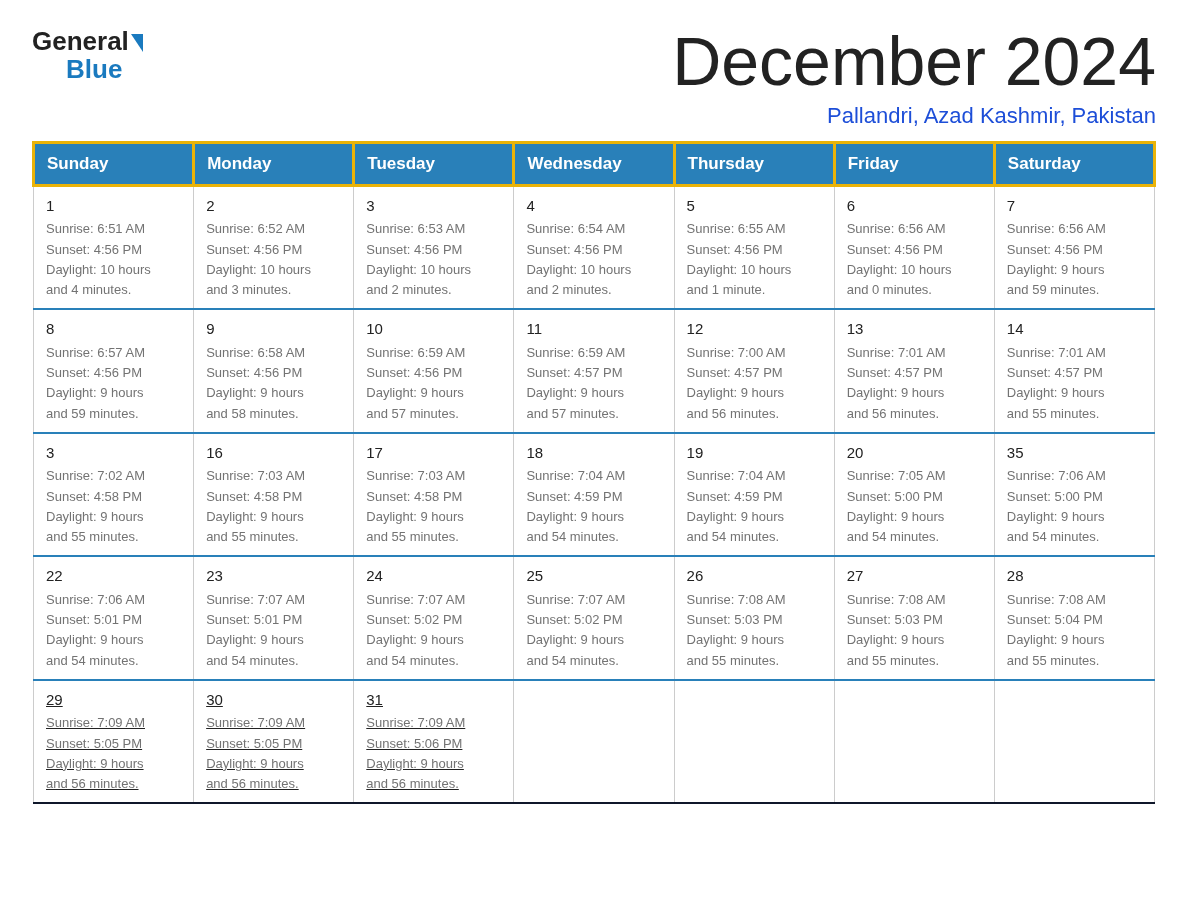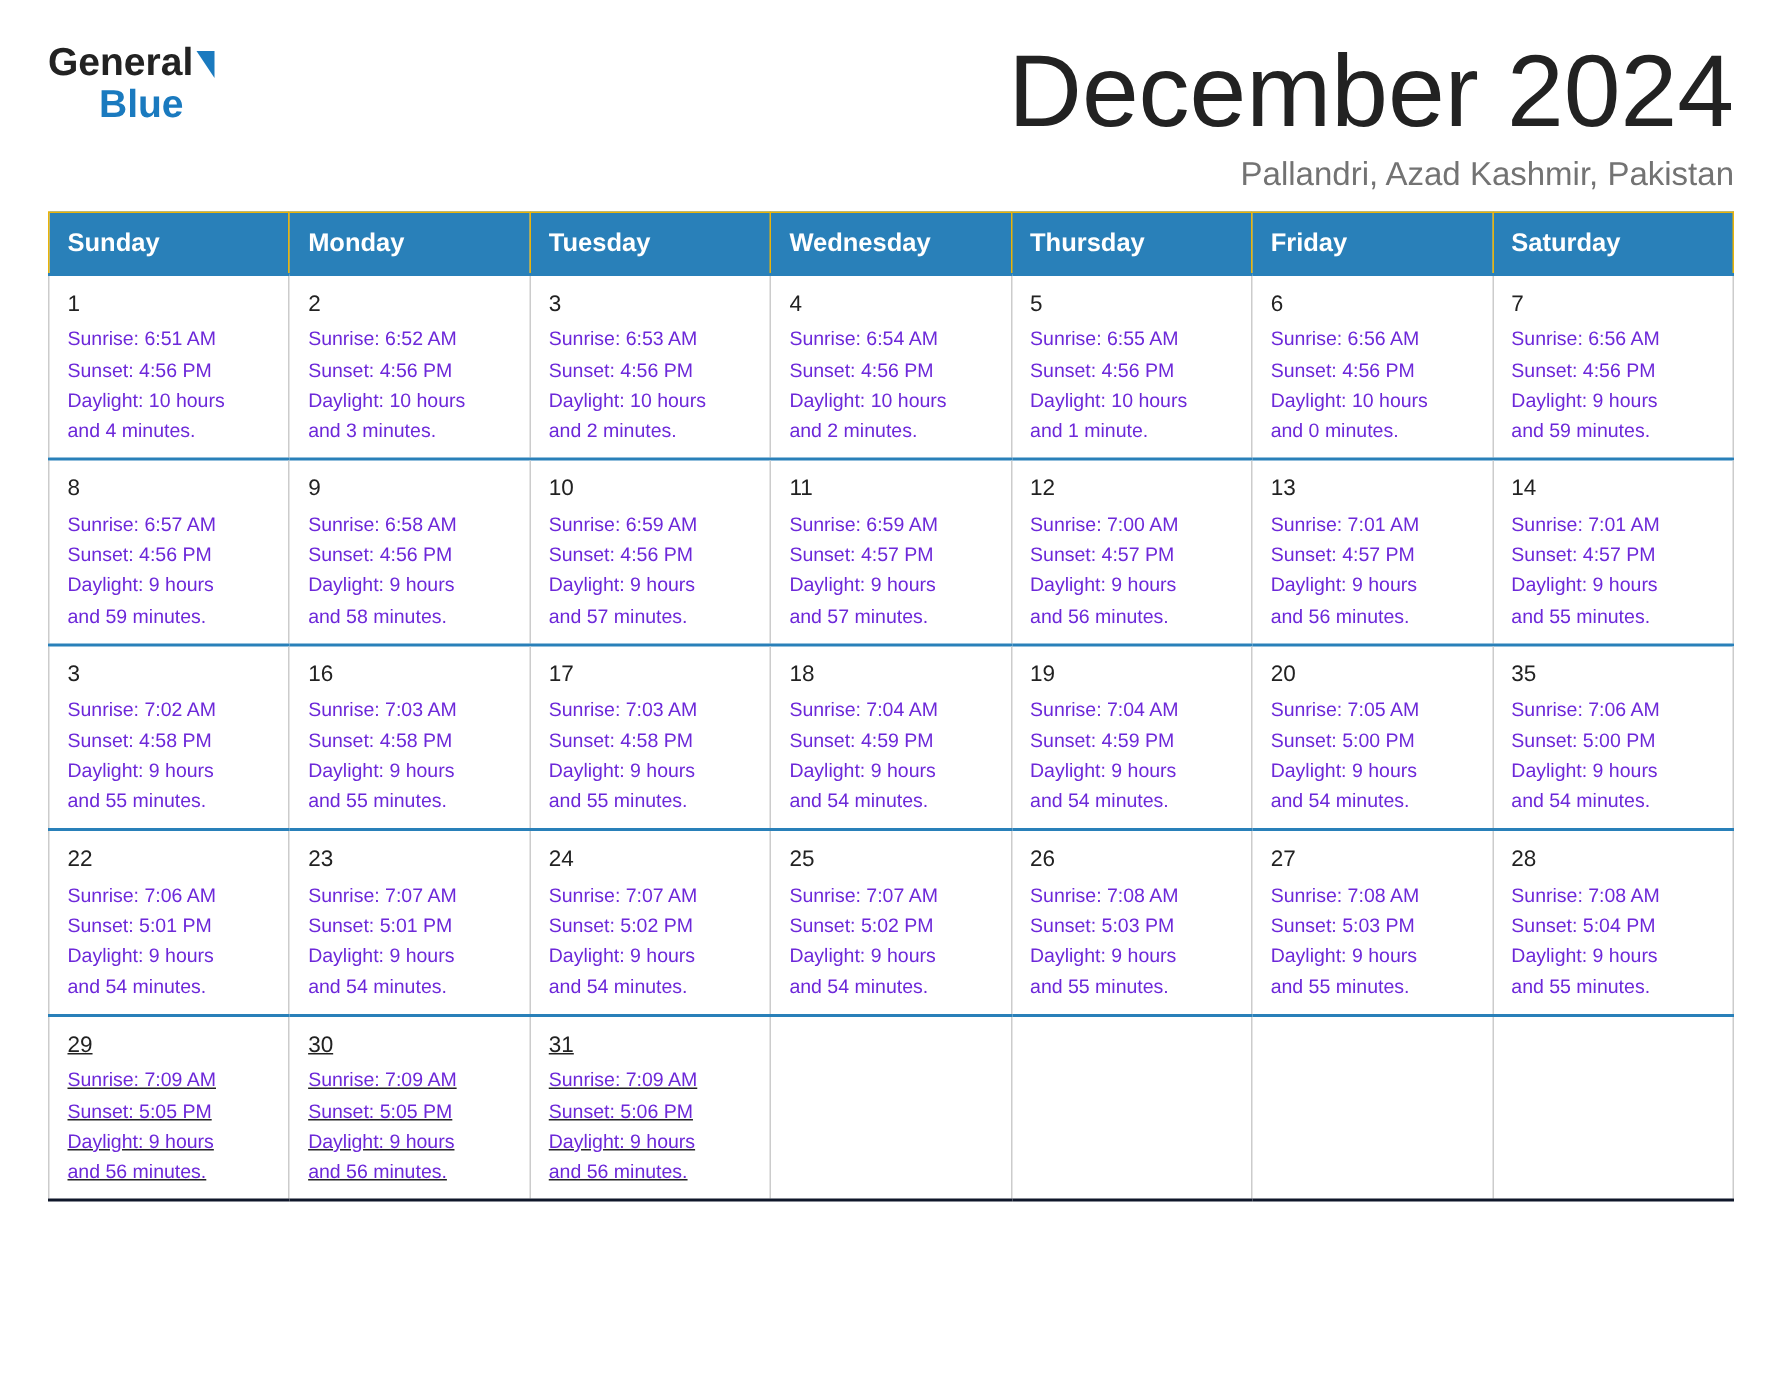--- a/index.html
+++ b/index.html
@@ -51,37 +51,37 @@
       text-align: right;
     }
     .calendar-title {
       font-size: 68px;
       font-weight: 300;
       color: #222;
       line-height: 1.1;
     }
     .calendar-subtitle {
       font-size: 22px;
-      color: #737373;
+      color: #1d4ed8;
       font-weight: normal;
       margin-top: 4px;
     }
     .calendar {
       width: 100%;
       border-collapse: collapse;
       margin-top: 12px;
     }
     .calendar th {
       background-color: #2980b9;
       color: #fff;
       font-size: 17px;
       font-weight: bold;
       padding: 10px 12px;
       text-align: left;
-      border: 1px solid #eab308;
+      border: 3px solid #eab308;
     }
     .calendar td {
       vertical-align: top;
       padding: 8px 12px;
       border: 1px solid #ccc;
       border-top: 2px solid #2980b9;
       width: 14.28%;
       font-size: 13.5px;
       color: #222;
       line-height: 1.5;
@@ -92,21 +92,21 @@
       background: #fff;
     }
     .day-number {
       font-size: 15px;
       font-weight: normal;
       display: block;
       margin-bottom: 2px;
     }
     .day-info {
       font-size: 13px;
-      color: #6d28d9;
+      color: #737373;
       line-height: 1.55;
       margin-top: 12px;
     }
     .last-row td {
       border-bottom: 2px solid #0f172a;
       text-decoration: underline;
     }
   </style>
 </head>
 <body>

